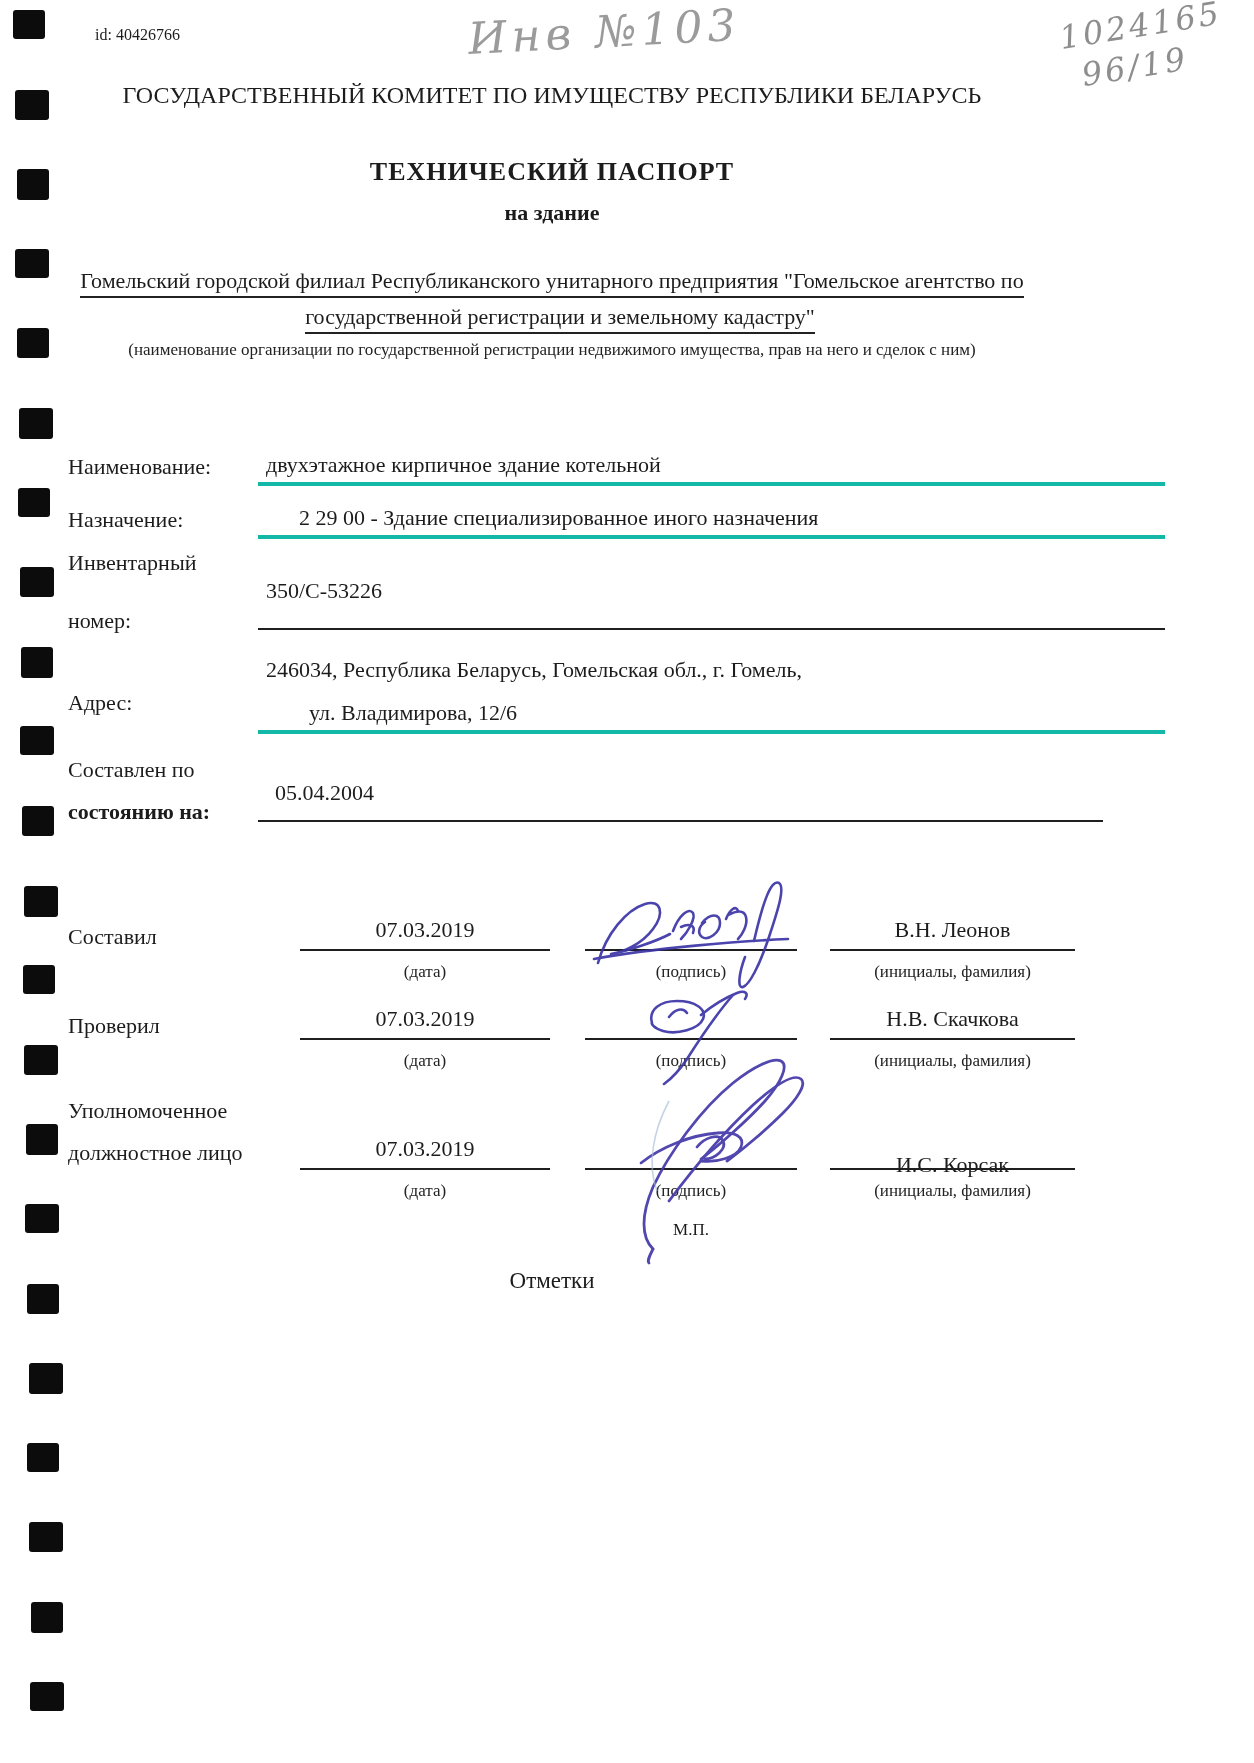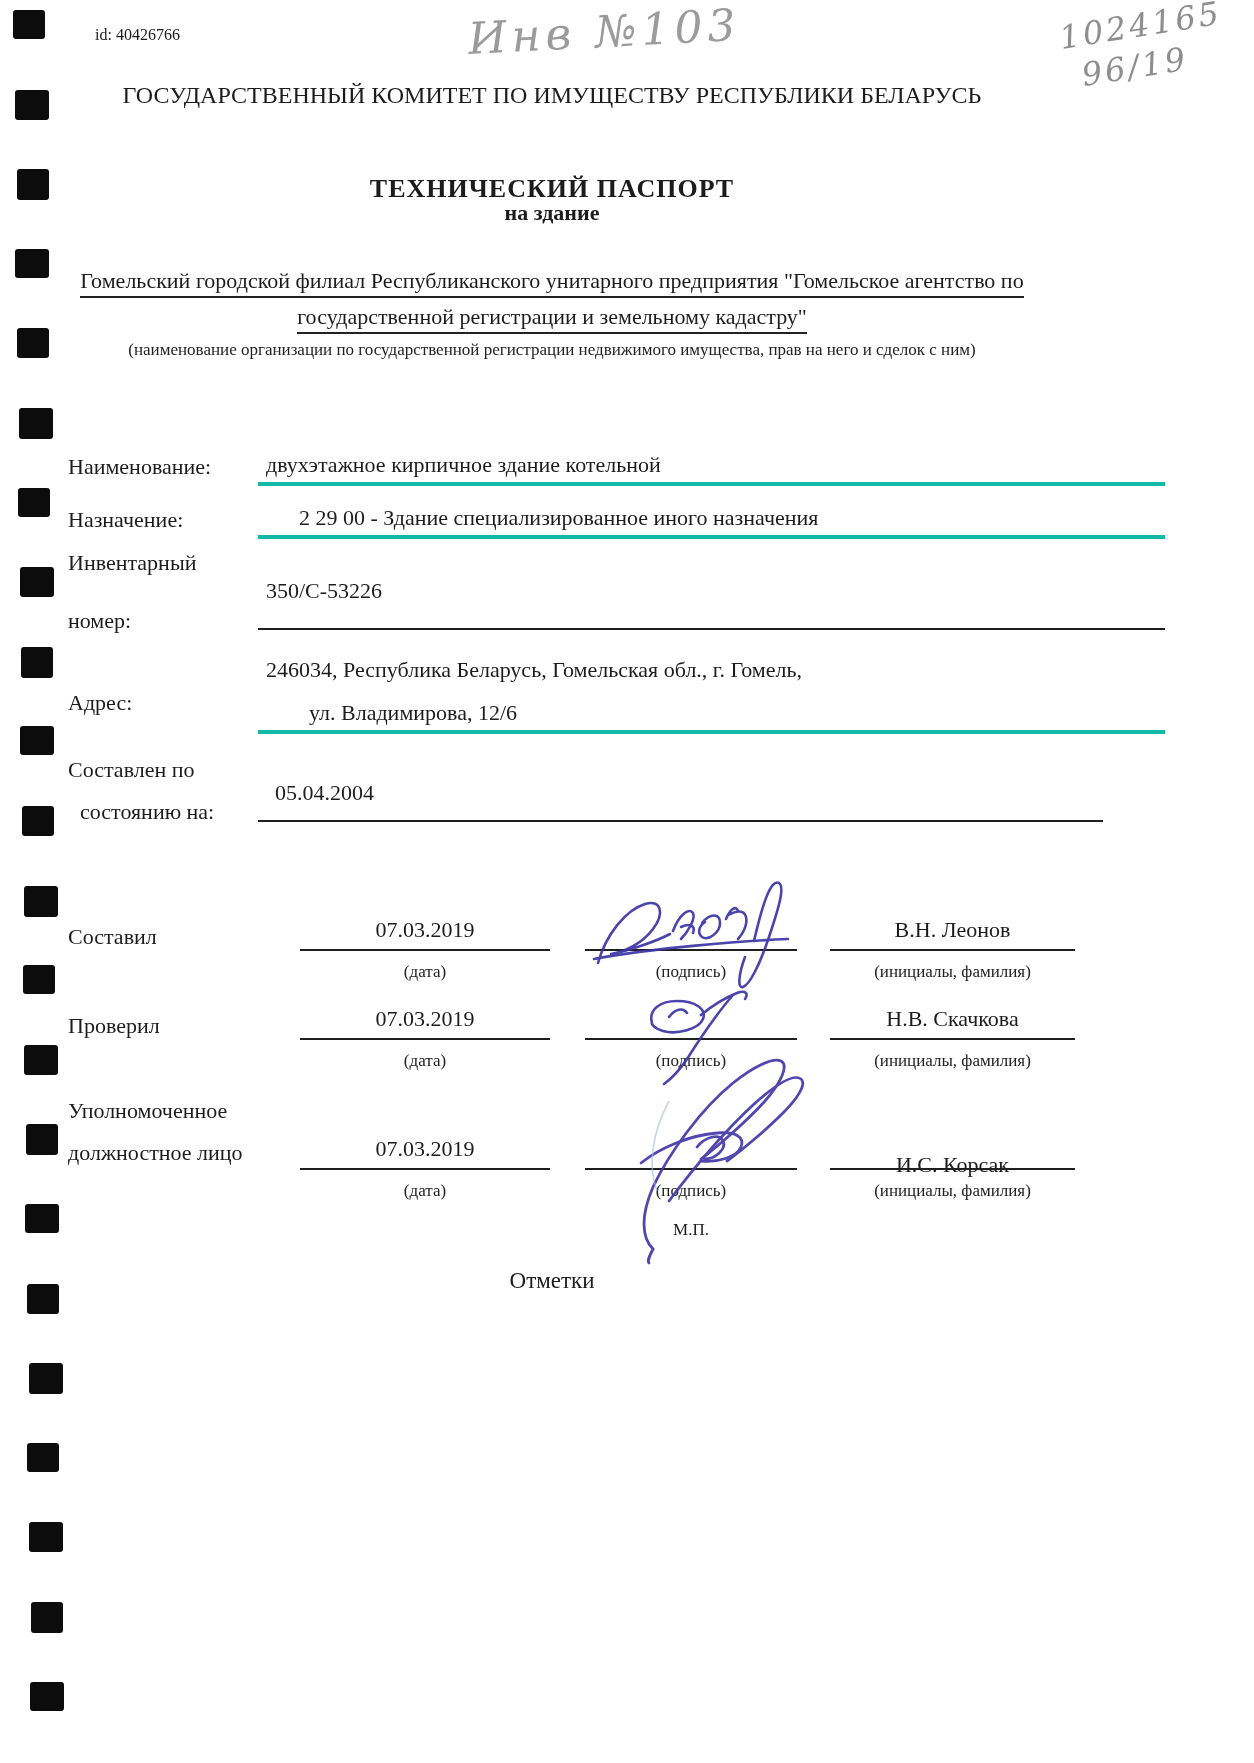--- a/index.html
+++ b/index.html
@@ -57,27 +57,27 @@
   <div class="abs" style="left:95px;top:26px;font-size:16px;">id: 40426766</div>
 
   <div class="abs hw" style="left:468px;top:6px;font-size:44px;color:#9b9b9b;letter-spacing:5px;transform:rotate(-3deg);">Инв №103</div>
 
   <div class="abs" style="left:1062px;top:6px;transform:rotate(-9deg);color:#8e8e8e;">
     <div class="hw" style="font-size:32px;letter-spacing:3px;">1024165</div>
     <div class="hw" style="font-size:32px;letter-spacing:3px;margin:2px 0 0 16px;">96/19</div>
   </div>
 
   <div class="cc" style="top:82px;font-size:24px;">ГОСУДАРСТВЕННЫЙ КОМИТЕТ ПО ИМУЩЕСТВУ РЕСПУБЛИКИ БЕЛАРУСЬ</div>
-  <div class="cc" style="top:174px;font-size:26px;font-weight:bold;letter-spacing:1px;">ТЕХНИЧЕСКИЙ ПАСПОРТ</div>
+  <div class="cc" style="top:157px;font-size:26px;font-weight:bold;letter-spacing:1px;">ТЕХНИЧЕСКИЙ ПАСПОРТ</div>
   <div class="cc" style="top:200px;font-size:22px;font-weight:bold;">на здание</div>
 
   <div class="cc" style="top:268px;font-size:22px;">
     <span style="border-bottom:2px solid #222;padding-bottom:3px;">Гомельский городской филиал Республиканского унитарного предприятия "Гомельское агентство по</span>
   </div>
-  <div class="cc" style="top:304px;font-size:22px;">
+  <div class="cc" style="top:304px;font-size:22px;padding-left:8px;">
     <span style="border-bottom:2px solid #222;padding-bottom:3px;">государственной регистрации и земельному кадастру"</span>
   </div>
   <div class="cc caption" style="top:340px;">(наименование организации по государственной регистрации недвижимого имущества, прав на него и сделок с ним)</div>
 
   <div class="abs label" style="left:68px;top:452px;">Наименование:</div>
   <div class="fline" style="left:258px;top:450px;width:907px;">
     <span style="padding-left:8px;">двухэтажное кирпичное здание котельной</span>
   </div>
 
   <div class="abs label" style="left:68px;top:505px;">Назначение:</div>
@@ -90,21 +90,21 @@
   <div class="abs value" style="left:266px;top:576px;">350/С-53226</div>
   <div class="hline" style="left:258px;top:628px;width:907px;"></div>
 
   <div class="abs value" style="left:266px;top:655px;">246034, Республика Беларусь, Гомельская обл., г. Гомель,</div>
   <div class="abs label" style="left:68px;top:688px;">Адрес:</div>
   <div class="fline" style="left:258px;top:698px;width:907px;">
     <span style="padding-left:8px;margin-left:43px;">ул. Владимирова, 12/6</span>
   </div>
 
   <div class="abs label" style="left:68px;top:755px;">Составлен по</div>
-  <div class="abs label" style="left:80px;top:797px;">состоянию на:</div>
+  <div class="abs label" style="left:68px;top:797px;font-weight:bold;">состоянию на:</div>
   <div class="abs value" style="left:275px;top:778px;">05.04.2004</div>
   <div class="hline" style="left:258px;top:820px;width:845px;"></div>
 
   <div class="abs label" style="left:68px;top:922px;">Составил</div>
   <div class="abs value ctr" style="left:300px;top:915px;width:250px;">07.03.2019</div>
   <div class="abs value ctr" style="left:830px;top:915px;width:245px;">В.Н. Леонов</div>
   <div class="hline" style="left:300px;top:949px;width:250px;"></div>
   <div class="hline" style="left:585px;top:949px;width:212px;"></div>
   <div class="hline" style="left:830px;top:949px;width:245px;"></div>
   <div class="abs caption ctr" style="left:300px;top:962px;width:250px;">(дата)</div>

